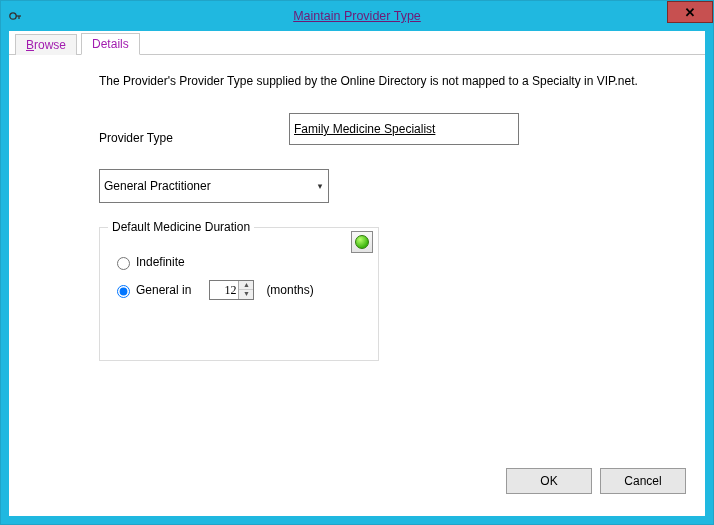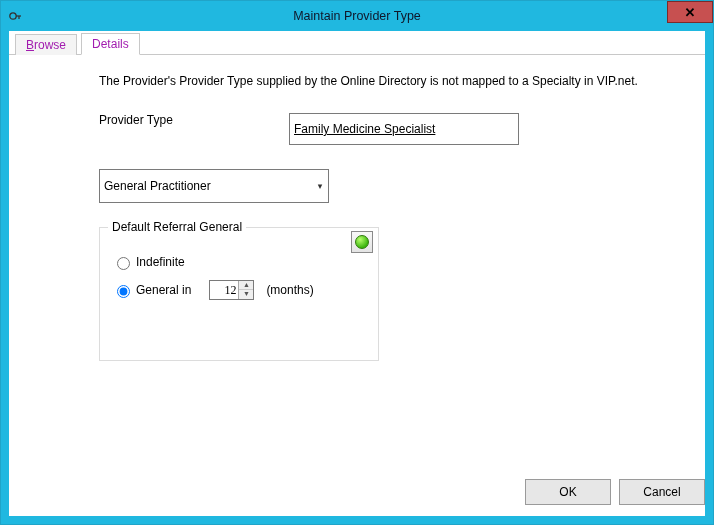--- a/index.html
+++ b/index.html
@@ -34,23 +34,24 @@
     height: 16px;
     display: flex;
     align-items: center;
     justify-content: center;
     color: #333;
   }
   .titlebar .title {
     position: absolute;
     left: 0; right: 0;
     text-align: center;
-    color: #0f172a;
+    color: #701a75;
     font-size: 12.5px;
     pointer-events: none;
+    text-decoration: underline;
   }
   .titlebar .closebtn {
     margin-left: auto;
     width: 46px;
     height: 22px;
     background: #c75050;
     border: 1px solid #7a2b2b;
     display: flex;
     align-items: center;
     justify-content: center;
@@ -102,21 +103,21 @@
   }
   .intro {
     font-size: 12px;
     color: #000;
     line-height: 1.35;
     margin-bottom: 24px;
     max-width: 560px;
   }
   .formrow {
     display: flex;
-    align-items: flex-start;
+    align-items: flex-end;
     margin-bottom: 24px;
   }
   .formrow .label {
     width: 190px;
     font-size: 12px;
     color: #000;
   }
   .textinput {
     width: 230px;
     height: 32px;
@@ -225,22 +226,22 @@
   }
   .spinner .btns div:last-child { border-bottom: none; }
   .months {
     margin-left: 12px;
     font-size: 12px;
   }
   .footer {
     height: 48px;
     display: flex;
     justify-content: flex-end;
-    align-items: center;
-    padding-right: 0;
+    align-items: flex-start;
+    padding-right: 19px;
     gap: 8px;
   }
   .btn {
     width: 86px;
     height: 26px;
     border: 1px solid #9a9a9a;
     background: #e7e7e7;
     font-family: inherit;
     font-size: 12px;
     display: flex;
@@ -290,21 +291,21 @@
 
       <div class="formrow">
         <div class="selectwrap">
           <div class="val">General Practitioner</div>
           <div class="arrow">▾</div>
         </div>
       </div>
 
       <div style="position:relative;">
         <div class="fieldset">
-          <div class="legend">Default Referral General</div>
+          <div class="legend">Default Medicine Duration</div>
 
           <div class="radio-row" style="margin-top:16px;">
             <input type="radio" name="dur" style="">
             <span>Indefinite</span>
           </div>
 
           <div class="radio-row">
             <input type="radio" name="dur" checked="" style="">
             <span>General in</span>
             <div class="spinner">

